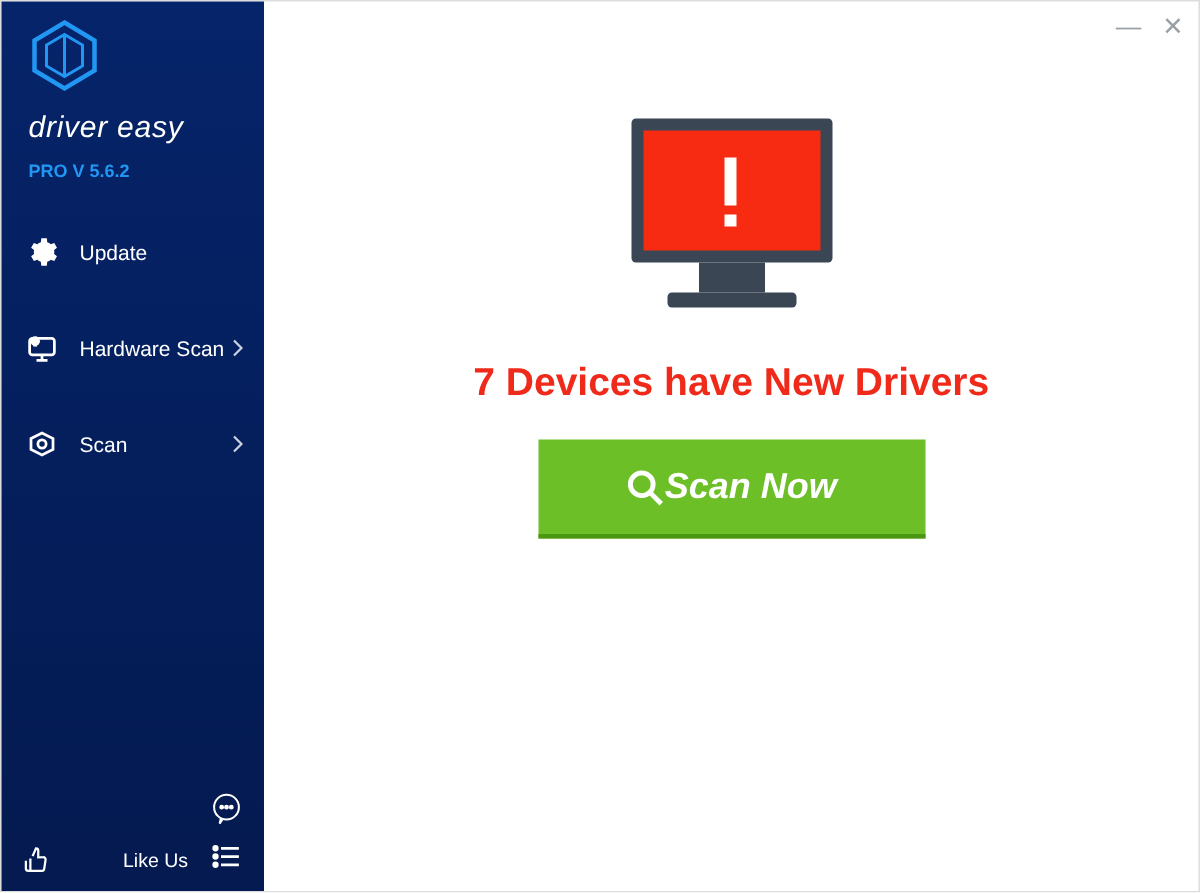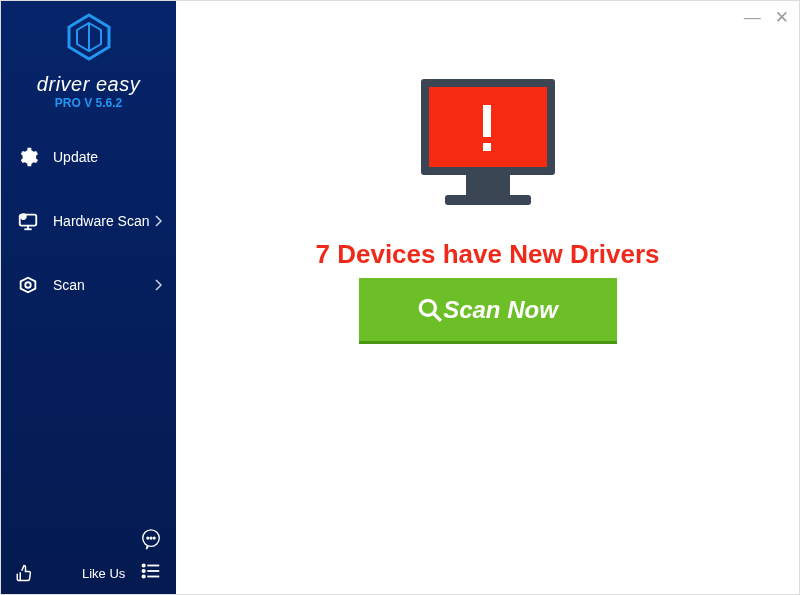--- a/index.html
+++ b/index.html
@@ -1,44 +1,44 @@
 <!DOCTYPE html>
 <html><head>
 <meta charset="utf-8">
 <style>
 * { margin: 0; padding: 0; box-sizing: border-box; font-family: "Segoe UI", Arial, sans-serif; }
 body { width: 800px; height: 595px; overflow: hidden; background: #fff; }
 .window { width: 800px; height: 595px; display: flex; position: relative; border: 1px solid #ddd; }
 .titlebar-controls { position: absolute; top: 8px; right: 10px; display: flex; gap: 14px; }
 .titlebar-controls span { cursor: pointer; color: #9aa0a6; font-size: 17px; line-height: 1; }
 
-.sidebar { width: 175px; background: linear-gradient(to bottom, #06246a, #041a50); display: flex; flex-direction: column; color: #fff; text-align: center; }
+.sidebar { width: 175px; background: linear-gradient(to bottom, #06246a, #041a50); display: flex; flex-direction: column; color: #fff; }
 .brand { padding: 12px 18px 14px 18px; }
 .logo-hex { width: 48px; height: 48px; margin-bottom: 8px; }
 .brand-name { font-size: 20px; font-style: italic; font-weight: 300; letter-spacing: 0.5px; }
-.brand-version { font-size: 12px; color: #2196f3; font-weight: 600; margin-top: 0; }
+.brand-version { font-size: 12px; color: #2196f3; font-weight: 600; margin-top: 10px; }
 
 .nav { margin-top: 10px; }
 .nav-item { display: flex; align-items: center; height: 46px; padding: 0 16px; cursor: pointer; position: relative; margin-bottom: 18px; }
 .nav-item.active { background: #2196f3; }
 .nav-item .icon { width: 22px; height: 22px; margin-right: 14px; flex-shrink: 0; }
 .nav-item .label { font-size: 14px; }
 .nav-item .chevron { position: absolute; right: 14px; opacity: 0.8; }
 
 .sidebar-bottom { margin-top: auto; padding: 10px 14px 12px 14px; display: flex; align-items: center; gap: 10px; position: relative; }
 .like-row { display: flex; align-items: center; cursor: pointer; gap: 41px; }
 .like-row .icon { width: 18px; height: 18px; margin-right: 8px; }
 .like-row .label { font-size: 13px; }
 .chat-icon, .menu-icon { width: 22px; height: 22px; cursor: pointer; position: absolute; right: 14px; }
 .chat-icon { bottom: 44px; }
 .menu-icon { bottom: 12px; }
 
 .main { flex: 1; display: flex; flex-direction: column; align-items: center; padding-top: 70px; }
 .monitor { margin-bottom: 18px; }
-.status-heading { font-size: 26px; font-weight: 700; color: #f02a1b; margin-bottom: 8px; text-align: center; }
+.status-heading { font-size: 26px; font-weight: 700; color: #f02a1b; margin-bottom: 23px; text-align: center; }
 .last-scan { font-size: 13px; color: #444; margin-bottom: 36px; }
 .scan-btn { display: flex; align-items: center; justify-content: center; gap: 0; width: 258px; height: 66px; background: #6dbf27; color: #fff; font-size: 24px; font-weight: 700; font-style: italic; border: none; border-bottom: 3px solid #4b9613; cursor: pointer; }
 .scan-btn .icon { width: 26px; height: 26px; }
 </style>
 </head>
 <body>
 
 <div class="window">
   <div class="titlebar-controls">
     <span>—</span>

